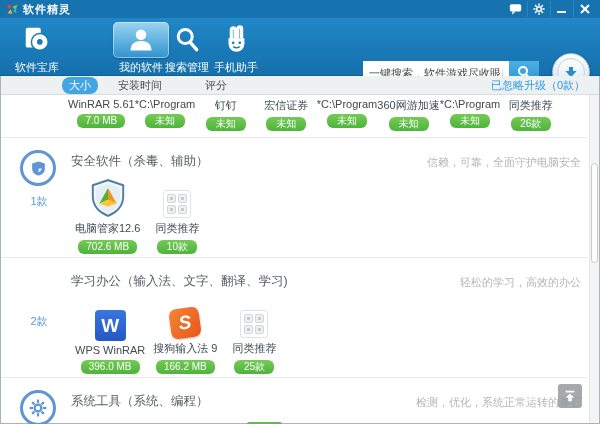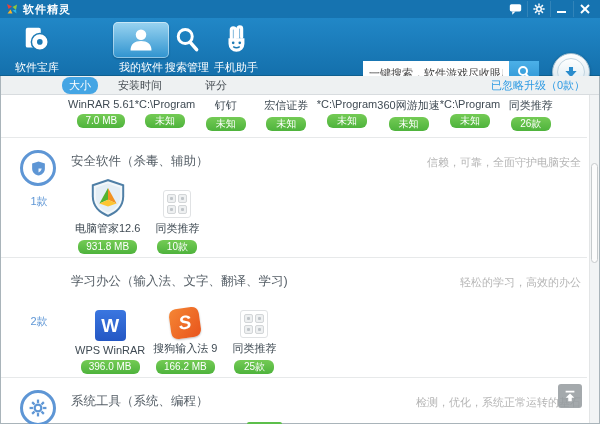--- a/index.html
+++ b/index.html
@@ -276,21 +276,21 @@
             <svg width="36" height="40" viewBox="0 0 40 44">
               <path d="M20 1 L38 7 v13 c0 12 -8 19 -18 23 C10 39 2 32 2 20 V7 z" fill="#4f7fa6"></path>
               <path d="M20 3.5 L35.8 8.8 v11.5 c0 10.5 -7 16.6 -15.8 20.2 C11.2 36.9 4.2 30.8 4.2 20.3 V8.8 z" fill="#f2f7fa"></path>
               <path d="M20 6 L33.5 10.5 v10 c0 9 -6 14.4 -13.5 17.5 C12.5 34.9 6.5 29.5 6.5 20.5 v-10 z" fill="#e4eef5"></path>
               <polygon points="20,11 29.5,28 20,24" fill="#f29221"></polygon>
               <polygon points="20,11 10.5,28 20,24" fill="#54b32e"></polygon>
               <polygon points="10.5,28 20,24 29.5,28 20,31.5" fill="#fdc531"></polygon>
             </svg>
           </div>
           <span class="iname">电脑管家12.6</span>
-          <span class="pill">931.8 MB</span>
+          <span class="pill">702.6 MB</span>
         </div>
         <div class="app-item">
           <div class="icon-slot">
             <div class="similar-box">
               <span class="mini"></span>
                 <span class="mini"></span>
                 <span class="mini"></span>
                 <span class="mini"></span>
             </div>
           </div>

